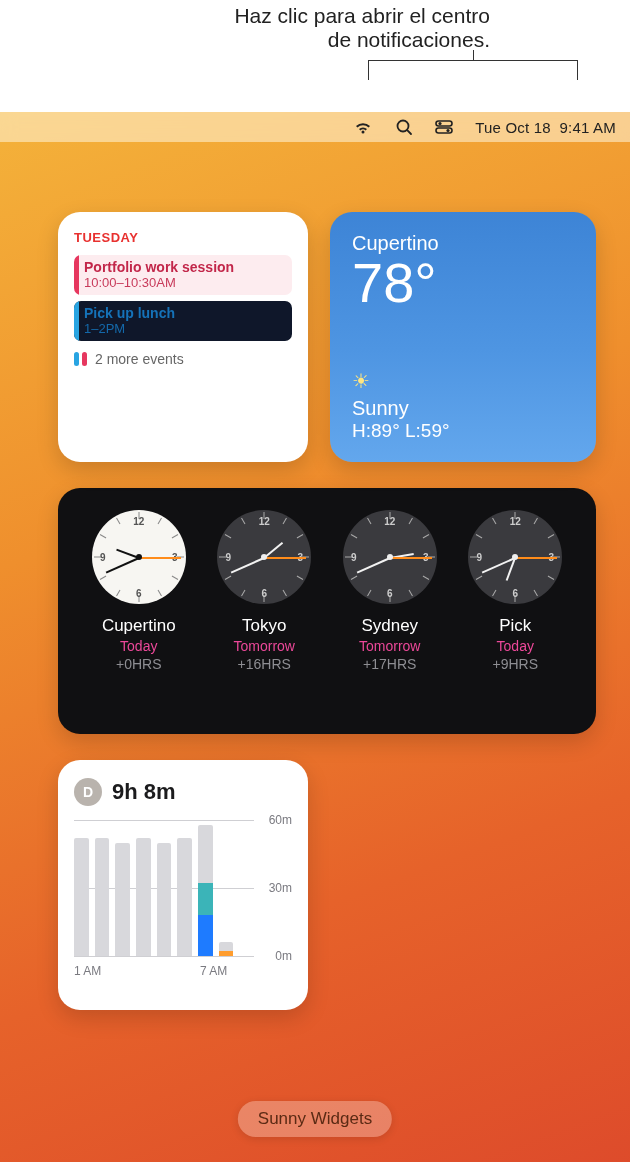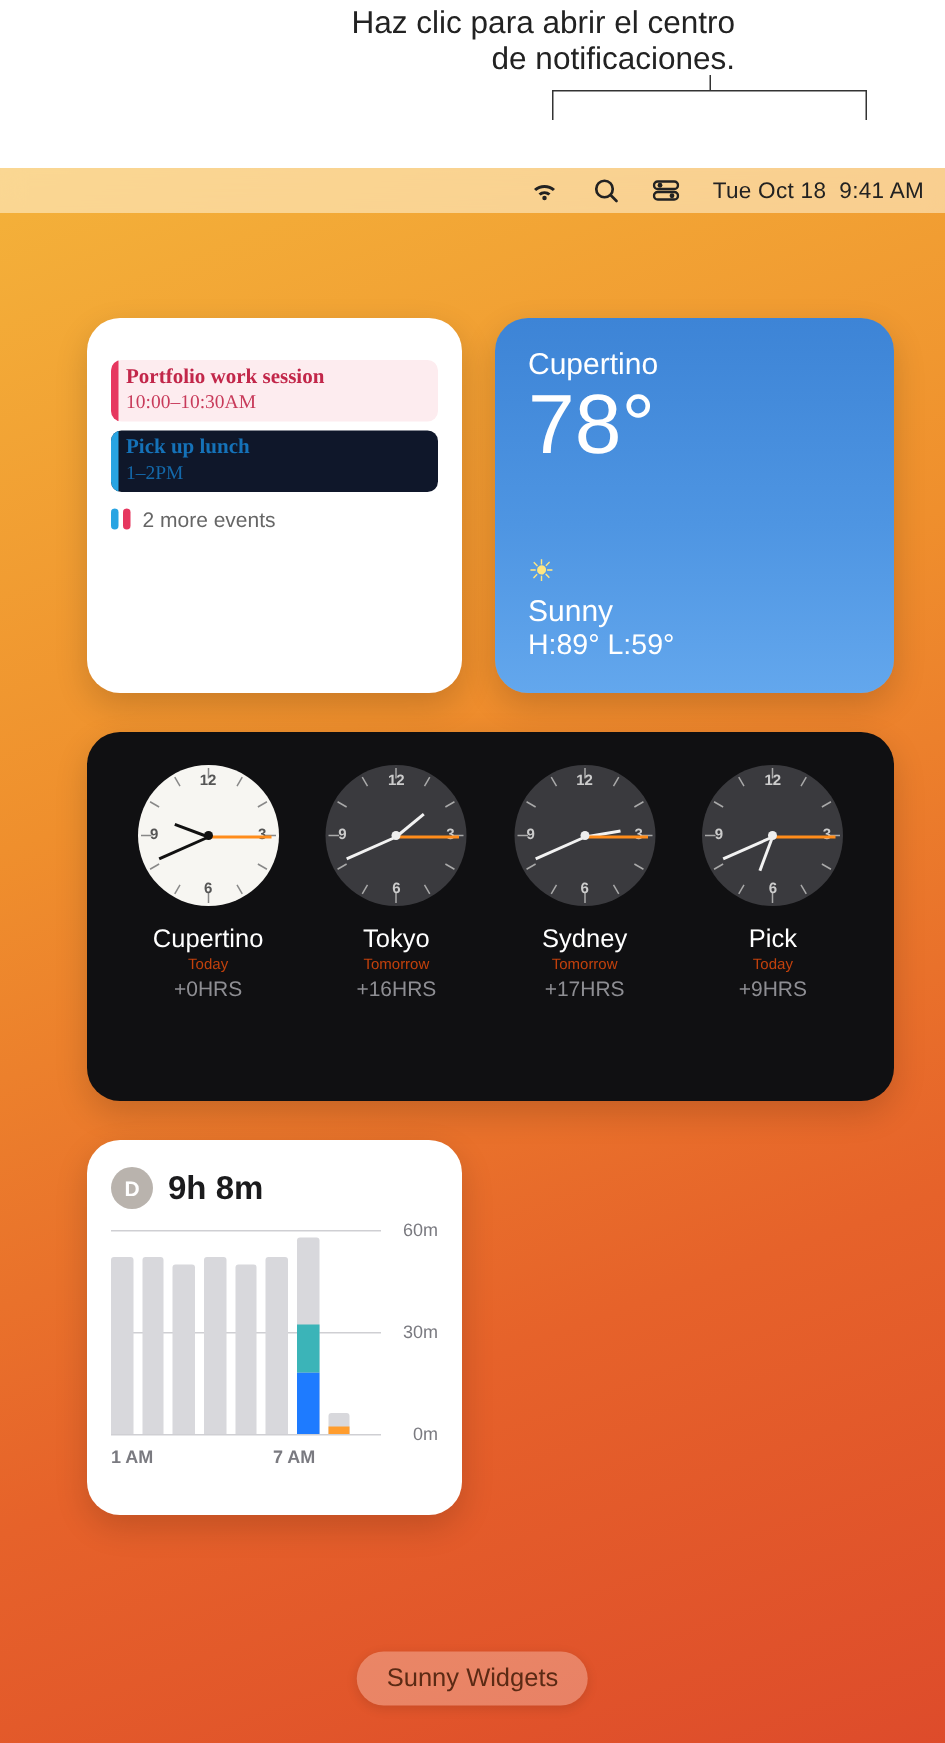--- a/index.html
+++ b/index.html
@@ -43,21 +43,21 @@
   .card { border-radius: 22px; box-shadow: 0 8px 22px rgba(0,0,0,.16); }
 
   
   .calendar {
     width: 250px; height: 250px; background: #fff; padding: 18px 16px 14px;
     display: flex; flex-direction: column;
   }
   .cal-day { color: #E8312F; font-size: 13px; font-weight: 700; letter-spacing: .5px; }
   .cal-date { font-size: 48px; font-weight: 400; line-height: 1; color: #222; margin-top: -4px; }
   .cal-events { margin-top: 10px; display:flex; flex-direction:column; gap:6px; }
-  .evt { border-radius: 7px; padding: 4px 8px 5px 10px; position:relative; overflow:hidden;font-family:Liberation Serif, serif; }
+  .evt { border-radius: 7px; padding: 4px 8px 5px 10px; position:relative; overflow:hidden; }
   .evt::before { content:""; position:absolute; left:0; top:0; bottom:0; width:5px; }
   .evt .t { font-size: 14px; font-weight: 600; }
   .evt .s { font-size: 13px; opacity:.9; }
   .evt.pink { background:#fdecef; color:#c2274a;} .evt.pink::before{background:#e6375f;}
   .evt.blue { background:#0f172a; color:#1572b8;} .evt.blue::before{background:#28a4e2;}
   .cal-more { margin-top:10px; display:flex; align-items:center; gap:8px; font-size:14px; color:#666;}
   .cal-more .dots { display:flex; gap:3px; }
   .cal-more .dots span{ width:5px; height:14px; border-radius:3px; display:block;}
   .cal-more .dots span:nth-child(1){background:#28a4e2;}
   .cal-more .dots span:nth-child(2){background:#e6375f;}
@@ -88,38 +88,38 @@
   .num{position:absolute; font-size:10px; color:#555; transform:translate(-50%,-50%); font-weight:600;}
   .clk.night .num{color:#ccc;}
   .hand{position:absolute; left:50%; top:50%; transform-origin:left center; height:2px;}
   .hand.hour{width:24px; background:#111;}
   .hand.min{width:36px; background:#111;}
   .hand.sec{width:42px; background:#ff8c1a; height:1.5px;}
   .clk.night .hand.hour,.clk.night .hand.min{background:#f2f2f2;}
   .pin{position:absolute; left:50%; top:50%; width:6px; height:6px; border-radius:50%; background:#111; transform:translate(-50%,-50%); z-index:3;}
   .clk.night .pin{background:#eee;}
   .clk .city{font-size:17px; font-weight:500;}
-  .clk .when{font-size:10px; color:#c2410c; margin-top:2px;}
+  .clk .when{font-size:14px; color:#ec4899; margin-top:2px;}
   .clk .off{font-size:14px; color:#8e8e93; margin-top:2px;}
 
   
   .screentime {
     margin-top: 26px; width: 250px; height: 250px; background:#fff; padding:18px 16px;
   }
   .st-head{display:flex; align-items:center; gap:10px;}
   .st-badge{width:28px;height:28px;border-radius:50%;background:#b9b3ad;color:#fff;display:flex;align-items:center;justify-content:center;font-size:14px;font-weight:600;}
   .st-title{font-size:22px; font-weight:600; color:#1b1b1d;}
   .st-chart{margin-top:14px; height:158px; position:relative;}
   .st-grid{position:absolute; right:0; left:0; top:0; bottom:22px;}
   .gl{position:absolute; left:0; right:38px; border-top:1px solid #cfcfd3;}
   .gl span{position:absolute; right:-38px; top:-8px; font-size:12px; color:#7a7a80;}
   .bars{position:absolute; left:0; right:38px; bottom:22px; top:0; display:flex; align-items:flex-end; gap:6px;}
   .bar{flex:1; background:#d8d8dc; border-radius:2px 2px 0 0; position:relative;}
   .bar .seg{position:absolute;left:0;right:0;}
-  .xl{position:absolute; bottom:0; font-size:12px; color:#7a7a80;font-weight:bold;}
+  .xl{position:absolute; bottom:0; font-size:12px; color:#7a7a80;}
   .editbtn{
     position:absolute; left:50%; transform:translateX(-50%); bottom:48px;
     background:rgba(255,255,255,0.28); color:#5b2a14; padding:8px 20px; border-radius:20px;
     font-size:17px; font-weight:500; border:none; box-shadow:0 2px 8px rgba(0,0,0,.12);
     cursor:pointer;
   }
 </style>
 </head>
 <body>
 
@@ -156,20 +156,21 @@
     </span>
     <span class="clock">
       <span>Tue Oct 18</span>&nbsp;&nbsp;<span>9:41 AM</span>
     </span>
   </div>
 
   <div class="widgets">
     <div class="row1">
 
       <div class="card calendar">
+        <div class="cal-day">TUESDAY</div>
         <div class="cal-events" id="cal-events">
             <div class="evt pink">
               <div class="t">Portfolio work session</div>
               <div class="s">10:00–10:30AM</div>
             </div>
             <div class="evt blue">
               <div class="t">Pick up lunch</div>
               <div class="s">1–2PM</div>
             </div>
           </div>
@@ -333,19 +334,19 @@
             <div class="bar" style="height: 131.467px;">
               <div class="seg" style="bottom: 0px; height: 40.8px; background: rgb(30, 123, 255);"></div>
               <div class="seg" style="bottom: 40.8px; height: 31.7333px; background: rgb(59, 180, 184);"></div>
             </div>
             <div class="bar" style="height: 13.6px;">
               <div class="seg" style="bottom: 0px; height: 4.53333px; background: rgb(255, 157, 46);"></div>
             </div>
             <div class="bar" style="height: 0px;"></div>
           </div>
           <div class="xl" style="left: 0px;">1 AM</div>
-          <div class="xl" style="left: 108px;">7 AM</div>
+          <div class="xl" style="left: 126px;">7 AM</div>
         </div>
     </div>
   </div>
 
   <button class="editbtn">Sunny Widgets</button>
 </div>
 
 </body></html>

